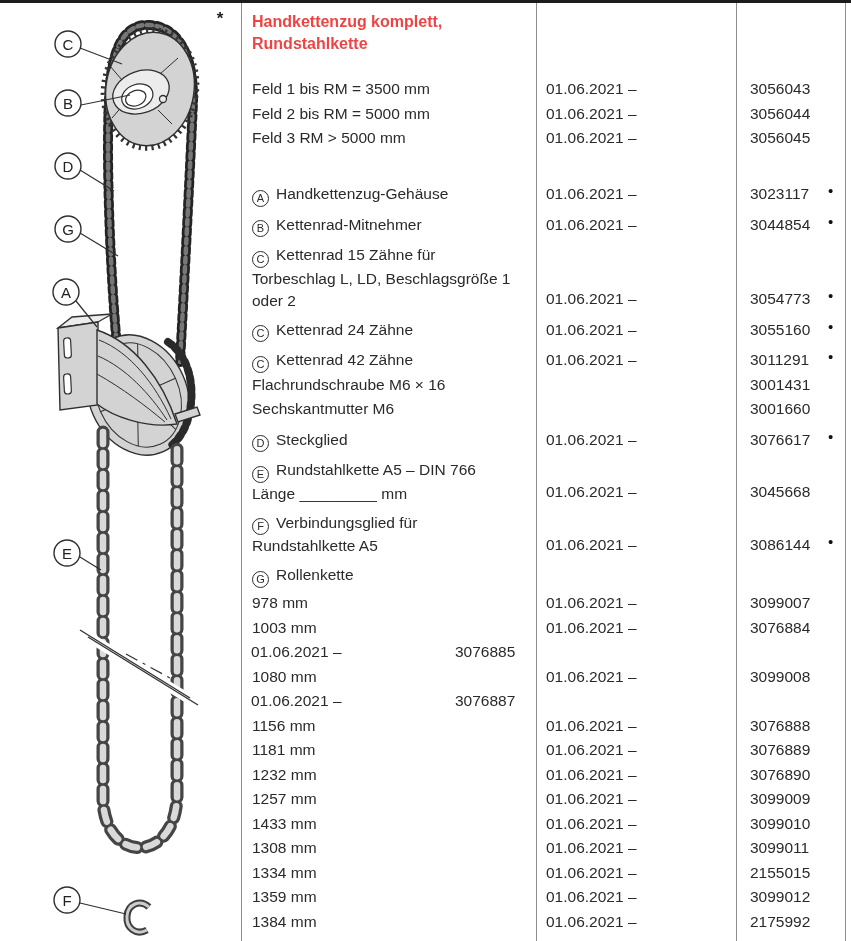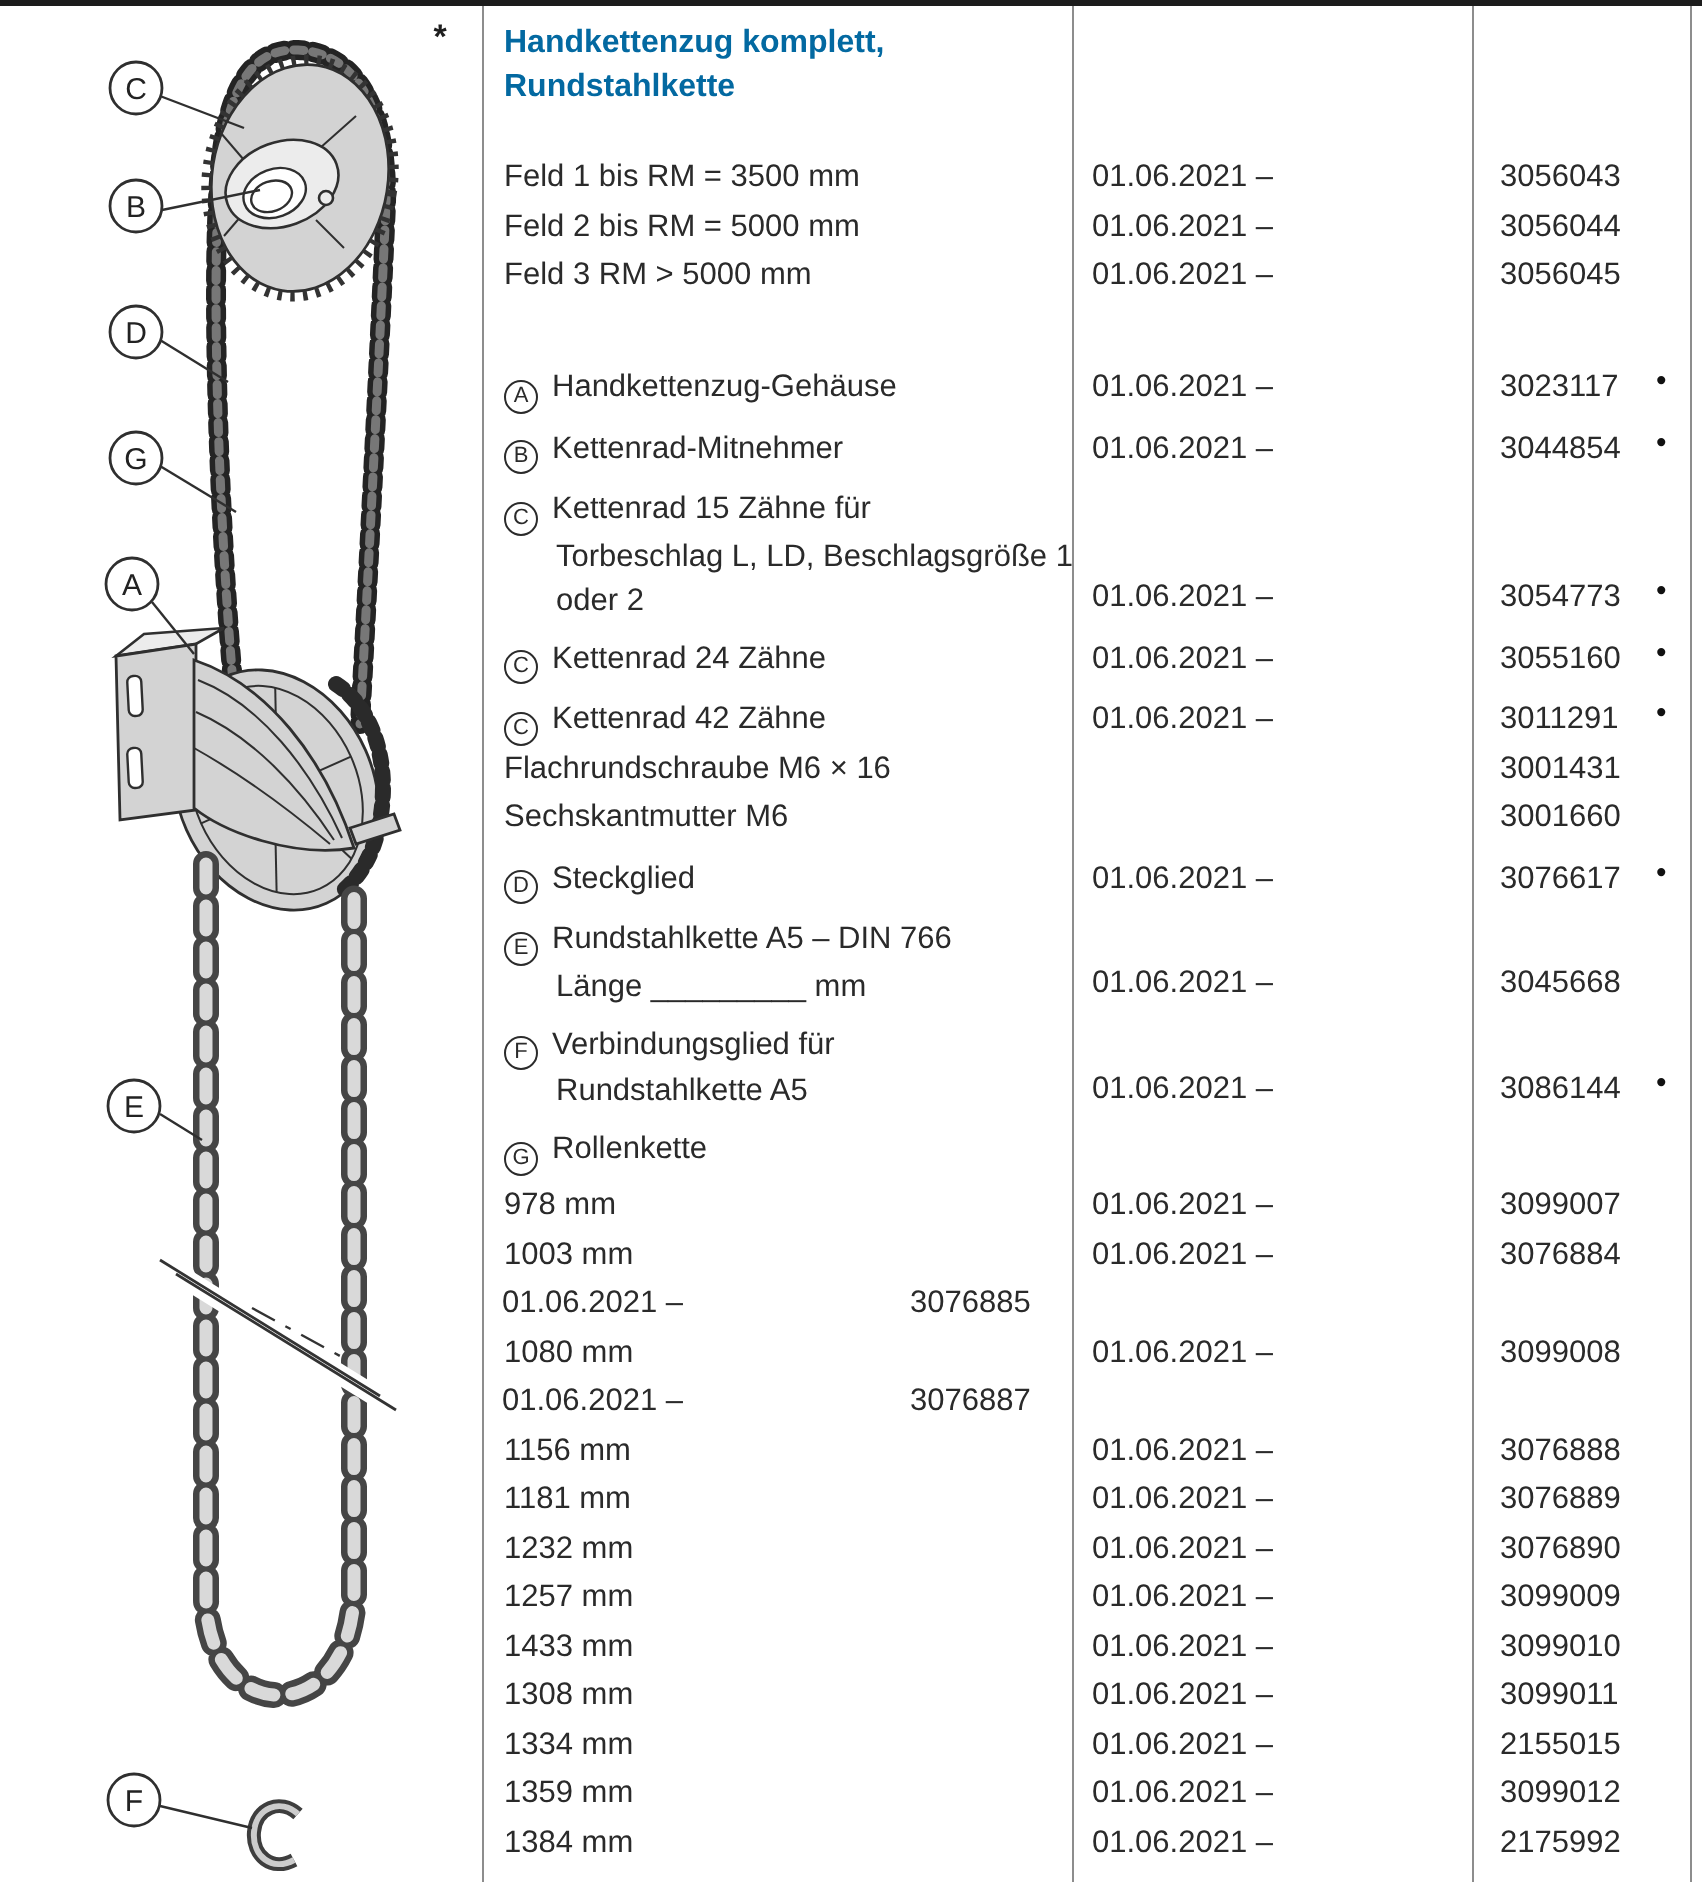--- a/index.html
+++ b/index.html
@@ -17,34 +17,34 @@
   
   .vline { position: absolute; top: 3px; bottom: 0; width: 1.4px; background: #8d8d8d; }
   .vl1 { left: 241px; } .vl2 { left: 536px; } .vl3 { left: 736px; } .vl4 { left: 845px; }
 
   
   .asterisk { position: absolute; left: 206px; top: 9px; width: 28px; text-align: center;
               font-size: 17px; font-weight: 700; color: #1e1e1e; }
 
   
   .content { position: absolute; left: 242px; top: 3px; width: 604px; height: 938px; }
-  .title { padding: 8px 0 0 10px; font-size: 16px; font-weight: 700; line-height: 22px; color: #0369a1; }
+  .title { padding: 8px 0 0 10px; font-size: 16px; font-weight: 700; line-height: 22px; color: #ef4444; }
 
   .sec { position: absolute; left: 0; width: 604px; }
   .sec-feld { top: 74px; }
   .sec-parts { top: 173px; }
   .sec-mm { top: 588px; }
 
   .row { display: flex; align-items: flex-end; font-size: 15.5px; line-height: 24.5px; color: #2a2a2a; }
   .sec-parts .row.lettered { margin-top: 6px; }
   .c1 { width: 295px; padding-left: 10px; }
   .c2 { width: 200px; padding-left: 9px; }
   .c3 { width: 109px; padding-left: 13px; position: relative; }
   .dline { line-height: 24.5px; }
-  .dline.extra { line-height: 22px; margin-left: 26px; }
+  .dline.extra { line-height: 22px; }
   .circ {
     display: inline-flex; align-items: center; justify-content: center;
     width: 17px; height: 17px; border: 1.3px solid #2b2b2b; border-radius: 50%;
     font-size: 11px; line-height: 1; margin-right: 7px; vertical-align: -2.5px;
     color: #2b2b2b; background: #fff;
   }
   .dot { position: absolute; left: 91px; bottom: 3px; font-size: 15px; color: #111; }
 
   
   .illu { position: absolute; left: 0; top: 0; width: 240px; height: 941px; }

